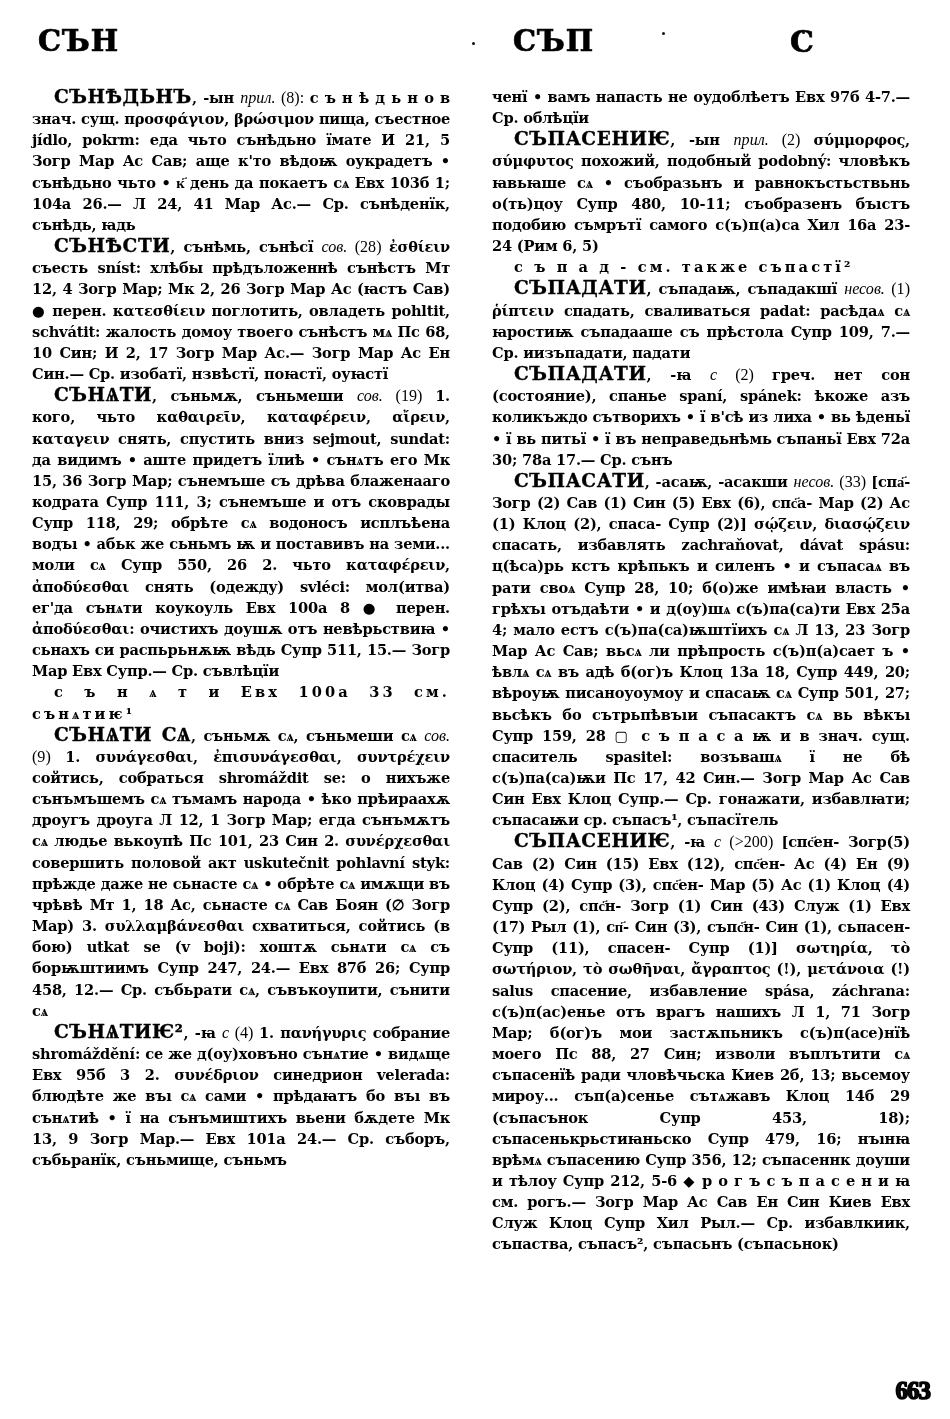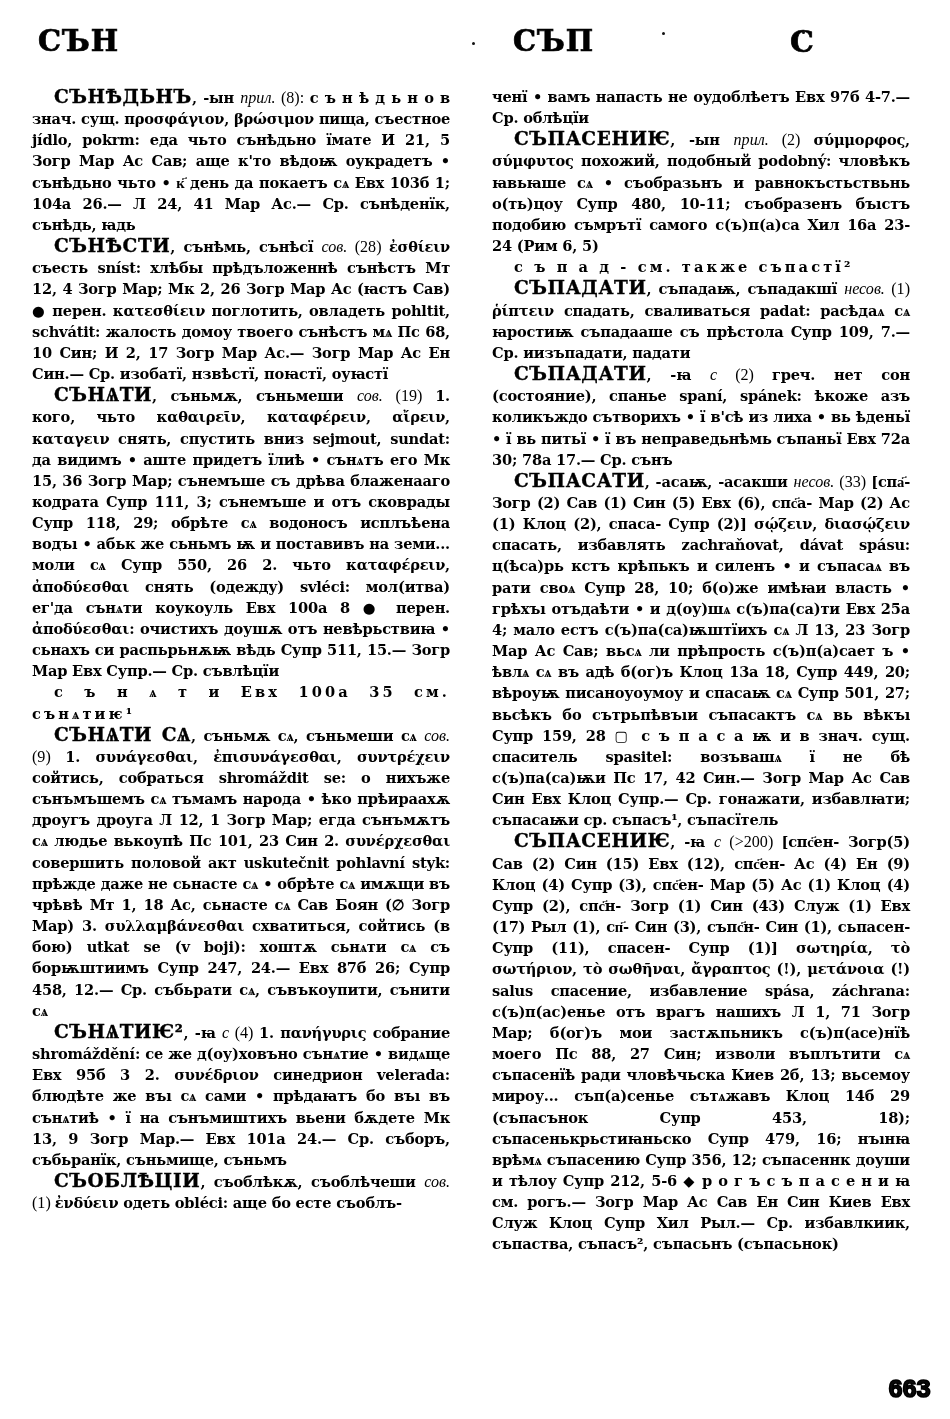--- a/index.html
+++ b/index.html
@@ -120,21 +120,21 @@
   .num { font-family: "Liberation Serif", serif; }
 
   
   .subline { text-indent: 22px; }
 
   
   .folio {
     position: absolute;
     right: 20px;
     bottom: 14px;
-    font-family: Liberation Mono, monospace;
+    font-family: Liberation Serif, serif;
     font-weight: bold;
     font-size: 25px;
     letter-spacing: -1px;
     color: #0a0a0a;
     filter: blur(0.6px);
     -webkit-text-stroke: 1.6px #000;
   }
 </style>
 </head>
 <body>
@@ -160,35 +160,32 @@
 
       <p class="entry">
         <span class="hw">СЪНѢСТИ</span><span class="ocs">, сънѣмь, сънѣсї </span><span class="it">сов.</span><span class="num"> (28) </span><span class="ocs">ἐσθίειν съесть sníst: хлѣбы прѣдъложеннѣ сънѣстъ Мт 12, 4 Зогр Мар; Мк 2, 26 Зогр Мар Ас (ꙗстъ Сав) ● перен. κατεσθίειν поглотить, овладеть pohltit, schvátit: жалость домоу твоего сънѣстъ мѧ Пс 68, 10 Син; И 2, 17 Зогр Мар Ас.— Зогр Мар Ас Ен Син.— Ср. изобатї, нзвѣстї, поꙗстї, оуꙗстї</span>
       </p>
 
       <p class="entry">
         <span class="hw">СЪНѦТИ</span><span class="ocs">, съньмѫ, съньмеши </span><span class="it">сов.</span><span class="num"> (19) </span><span class="ocs">1. кого, чьто καθαιρεῖν, καταφέρειν, αἴρειν, καταγειν снять, спустить вниз sejmout, sundat: да видимъ • аште придетъ їлиѣ • сънѧтъ его Мк 15, 36 Зогр Мар; сънемъше съ дрѣва блаженааго кодрата Супр 111, 3; сънемъше и отъ сковрады Супр 118, 29; обрѣте сѧ водоносъ исплъѣена водъı • абьк же сьньмъ ѭ и поставивъ на земи... моли сѧ Супр 550, 26 2. чьто καταφέρειν, ἀποδύεσθαι снять (одежду) svléci: мол(итва) ег'да сънѧти коукоуль Евх 100а 8 ● перен. ἀποδύεσθαι: очистихъ доушѫ отъ невѣрьствиꙗ • сьнахъ си распьрьнѫѭ вѣдь Супр 511, 15.— Зогр Мар Евх Супр.— Ср. съвлѣцїи</span>
       </p>
 
       <p class="entry subline">
-        <span class="spaced">с ъ н ѧ т и Евх 100а 35 см. сънѧтиѥ¹</span>
+        <span class="spaced">с ъ н ѧ т и Евх 100а 33 см. сънѧтиѥ¹</span>
       </p>
 
       <p class="entry">
         <span class="hw">СЪНѦТИ СѦ</span><span class="ocs">, съньмѫ сѧ, съньмеши сѧ </span><span class="it">сов.</span><span class="num"> (9) </span><span class="ocs">1. συνάγεσθαι, ἐπισυνάγεσθαι, συντρέχειν сойтись, собраться shromáždit se: о нихъже сънъмъшемъ сѧ тъмамъ народа • ѣко прѣираахѫ дроугъ дроуга Л 12, 1 Зогр Мар; егда сънъмѫтъ сѧ людье вькоупѣ Пс 101, 23 Син 2. συνέρχεσθαι совершить половой акт uskutečnit pohlavní styk: прѣжде даже не сьнасте сѧ • обрѣте сѧ имѫщи въ чрѣвѣ Мт 1, 18 Ас, сьнасте сѧ Сав Боян (∅ Зогр Мар) 3. συλλαμβάνεσθαι схватиться, сойтись (в бою) utkat se (v boji): хоштѫ сьнѧти сѧ съ борѭштиимъ Супр 247, 24.— Евх 87б 26; Супр 458, 12.— Ср. събьрати сѧ, съвъкоупити, сънити сѧ</span>
       </p>
 
 
       <p class="entry">
         <span class="hw">СЪНѦТИѤ²</span><span class="ocs">, -ꙗ </span><span class="it">с</span><span class="num"> (4) </span><span class="ocs">1. πανήγυρις собрание shromáždění: се же д(оу)ховъно сънѧтие • видѧще Евх 95б 3 2. συνέδριον синедрион velerada: блюдѣте же въı сѧ сами • прѣдаꙗтъ бо въı въ сънѧтиѣ • ї на сънъмиштихъ вьени бѫдете Мк 13, 9 Зогр Мар.— Евх 101а 24.— Ср. съборъ, събьранїк, съньмище, съньмъ</span>
       </p>
 
-      <p class="entry">
-        <span class="hw">СЪОБЛѢЦІИ</span><span class="ocs">, съоблѣкѫ, съоблѣчеши </span><span class="it">сов.</span><span class="num"> (1) </span><span class="ocs">ἐνδύειν одеть obléci: аще бо есте съоблъ-</span>
-      </p>
 
     </div>
 
     <div class="col col-right">
 
       <p class="entry" style="text-indent:0;">
         <span class="ocs">ченї • вамъ напасть не оудоблѣетъ Евх 97б 4-7.— Ср. облѣцїи</span>
       </p>
 
       <p class="entry">

